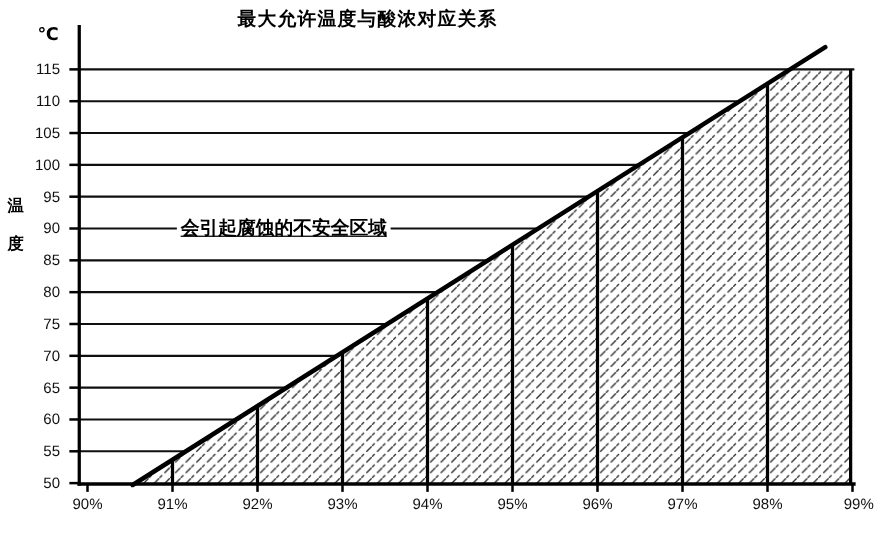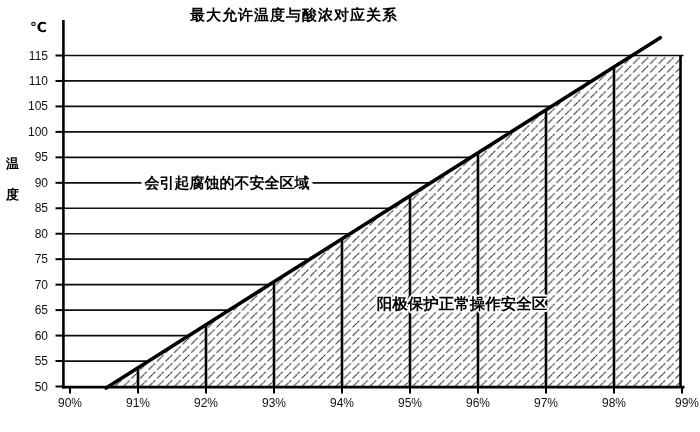--- a/index.html
+++ b/index.html
@@ -6,21 +6,21 @@
   #stage{position:relative;width:700px;height:432px;background:#fff;overflow:hidden;
          font-family:"Liberation Sans","DejaVu Sans",sans-serif;color:#000;}
   #plot{position:absolute;left:0;top:0;}
   #plot text{font-family:"Liberation Sans","DejaVu Sans",sans-serif;}
   .lbl{position:absolute;color:#000;}
   #title{left:0;top:6px;width:588px;text-align:center;font-size:15px;font-weight:bold;letter-spacing:1px;}
   #yunit{left:30px;top:19px;font-size:14px;font-weight:bold;}
   #ylab{left:3px;top:147px;font-size:13px;font-weight:bold;writing-mode:vertical-rl;letter-spacing:29px;}
   #xlab{left:331px;top:406px;font-size:15px;font-weight:bold;letter-spacing:37px;white-space:nowrap;}
   #unsafe{left:227px;top:183px;transform:translate(-50%,-50%);font-size:15px;font-weight:bold;
-          background:#fff;padding:0 3px;white-space:nowrap;}
+          background:#fff;padding:0 3px;white-space:nowrap;text-decoration:underline;}
   #safe{left:462px;top:304px;transform:translate(-50%,-50%);font-size:15.5px;font-weight:bold;white-space:nowrap;
         text-shadow:-1px -1px 0 #fff,1px -1px 0 #fff,-1px 1px 0 #fff,1px 1px 0 #fff,0 -2px 0 #fff,0 2px 0 #fff,-2px 0 0 #fff,2px 0 0 #fff;}
 </style>
 </head>
 <body>
 
 <div id="stage">
   <svg id="plot" width="700" height="432">
     <defs>
       <pattern id="hatch" width="8.5" height="8.5" patternUnits="userSpaceOnUse">
@@ -102,14 +102,13 @@
         <text x="614" y="407" text-anchor="middle" font-size="12" fill="#111111">98%</text>
         <line x1="682" y1="388" x2="682" y2="393.5" stroke="#000000" stroke-width="2"></line>
         <text x="687" y="407" text-anchor="middle" font-size="12" fill="#111111">99%</text>
       </g>
   </svg>
 
   <div class="lbl" id="title">最大允许温度与酸浓对应关系</div>
   <div class="lbl" id="yunit">℃</div>
   <div class="lbl" id="ylab">温度</div>
   <div class="lbl" id="unsafe">会引起腐蚀的不安全区域</div>
-  <div class="lbl" id="safe">阳极保护正常操作安全区</div>
 </div>
 
 </body></html>

